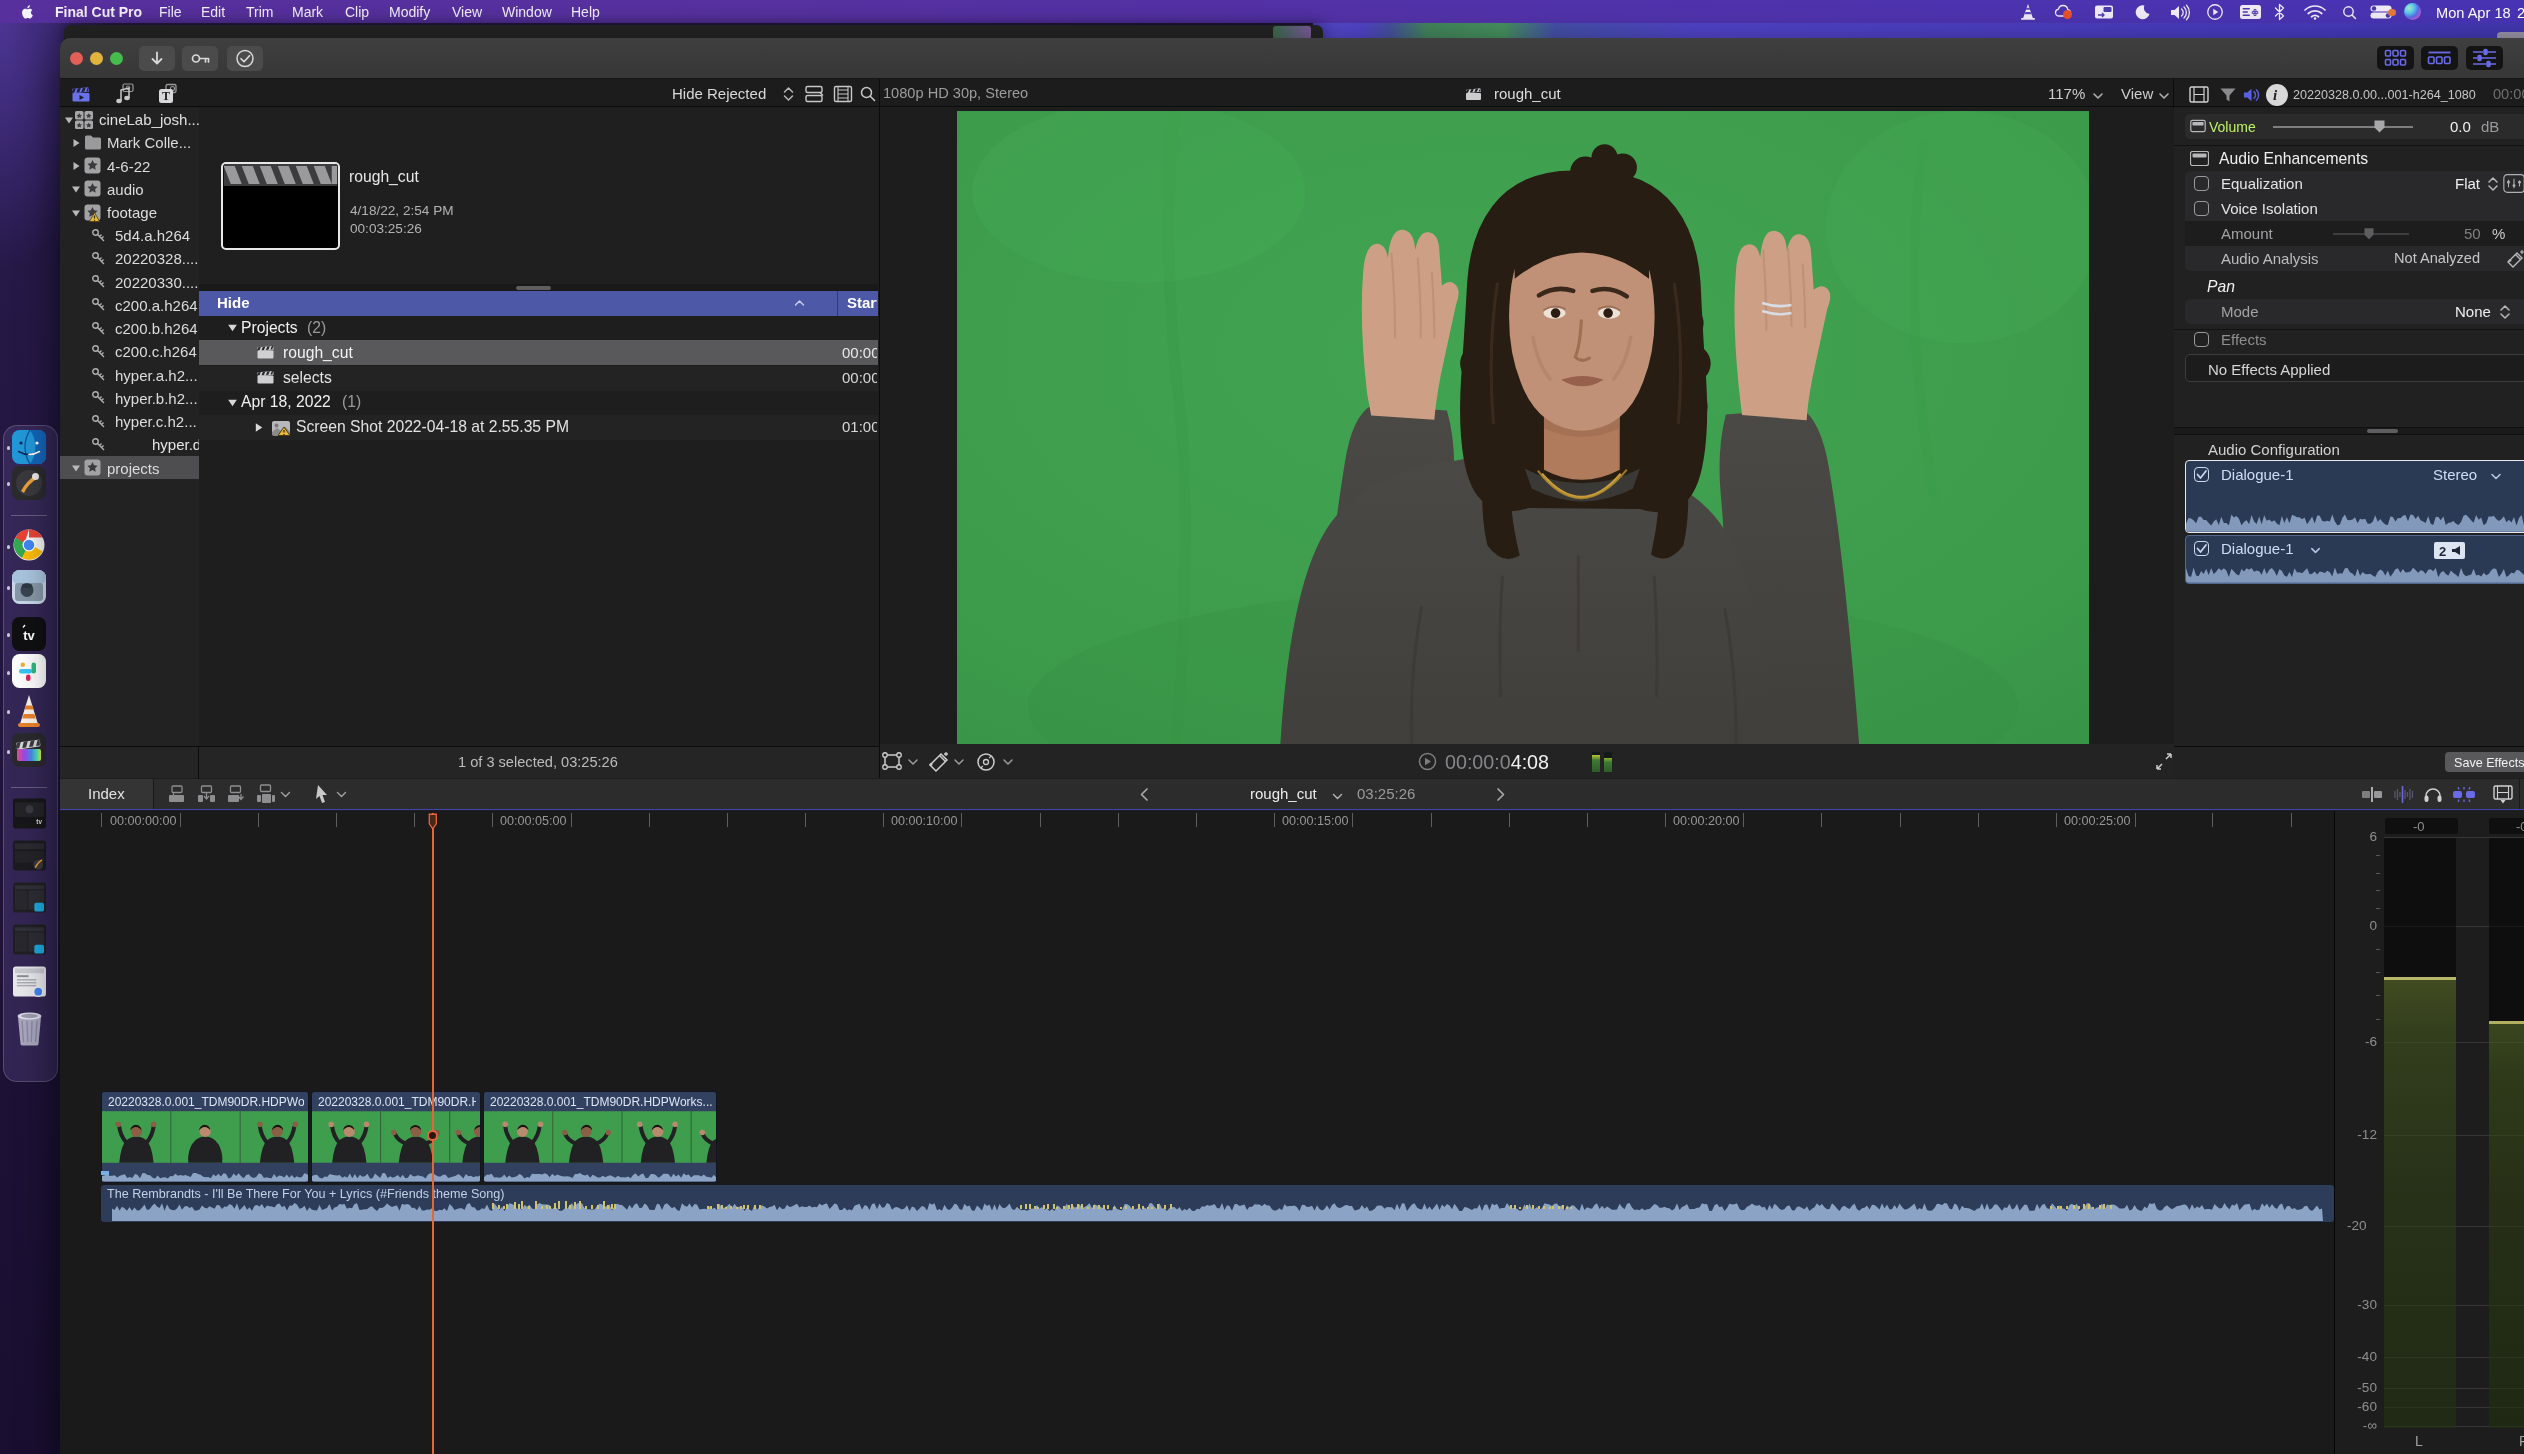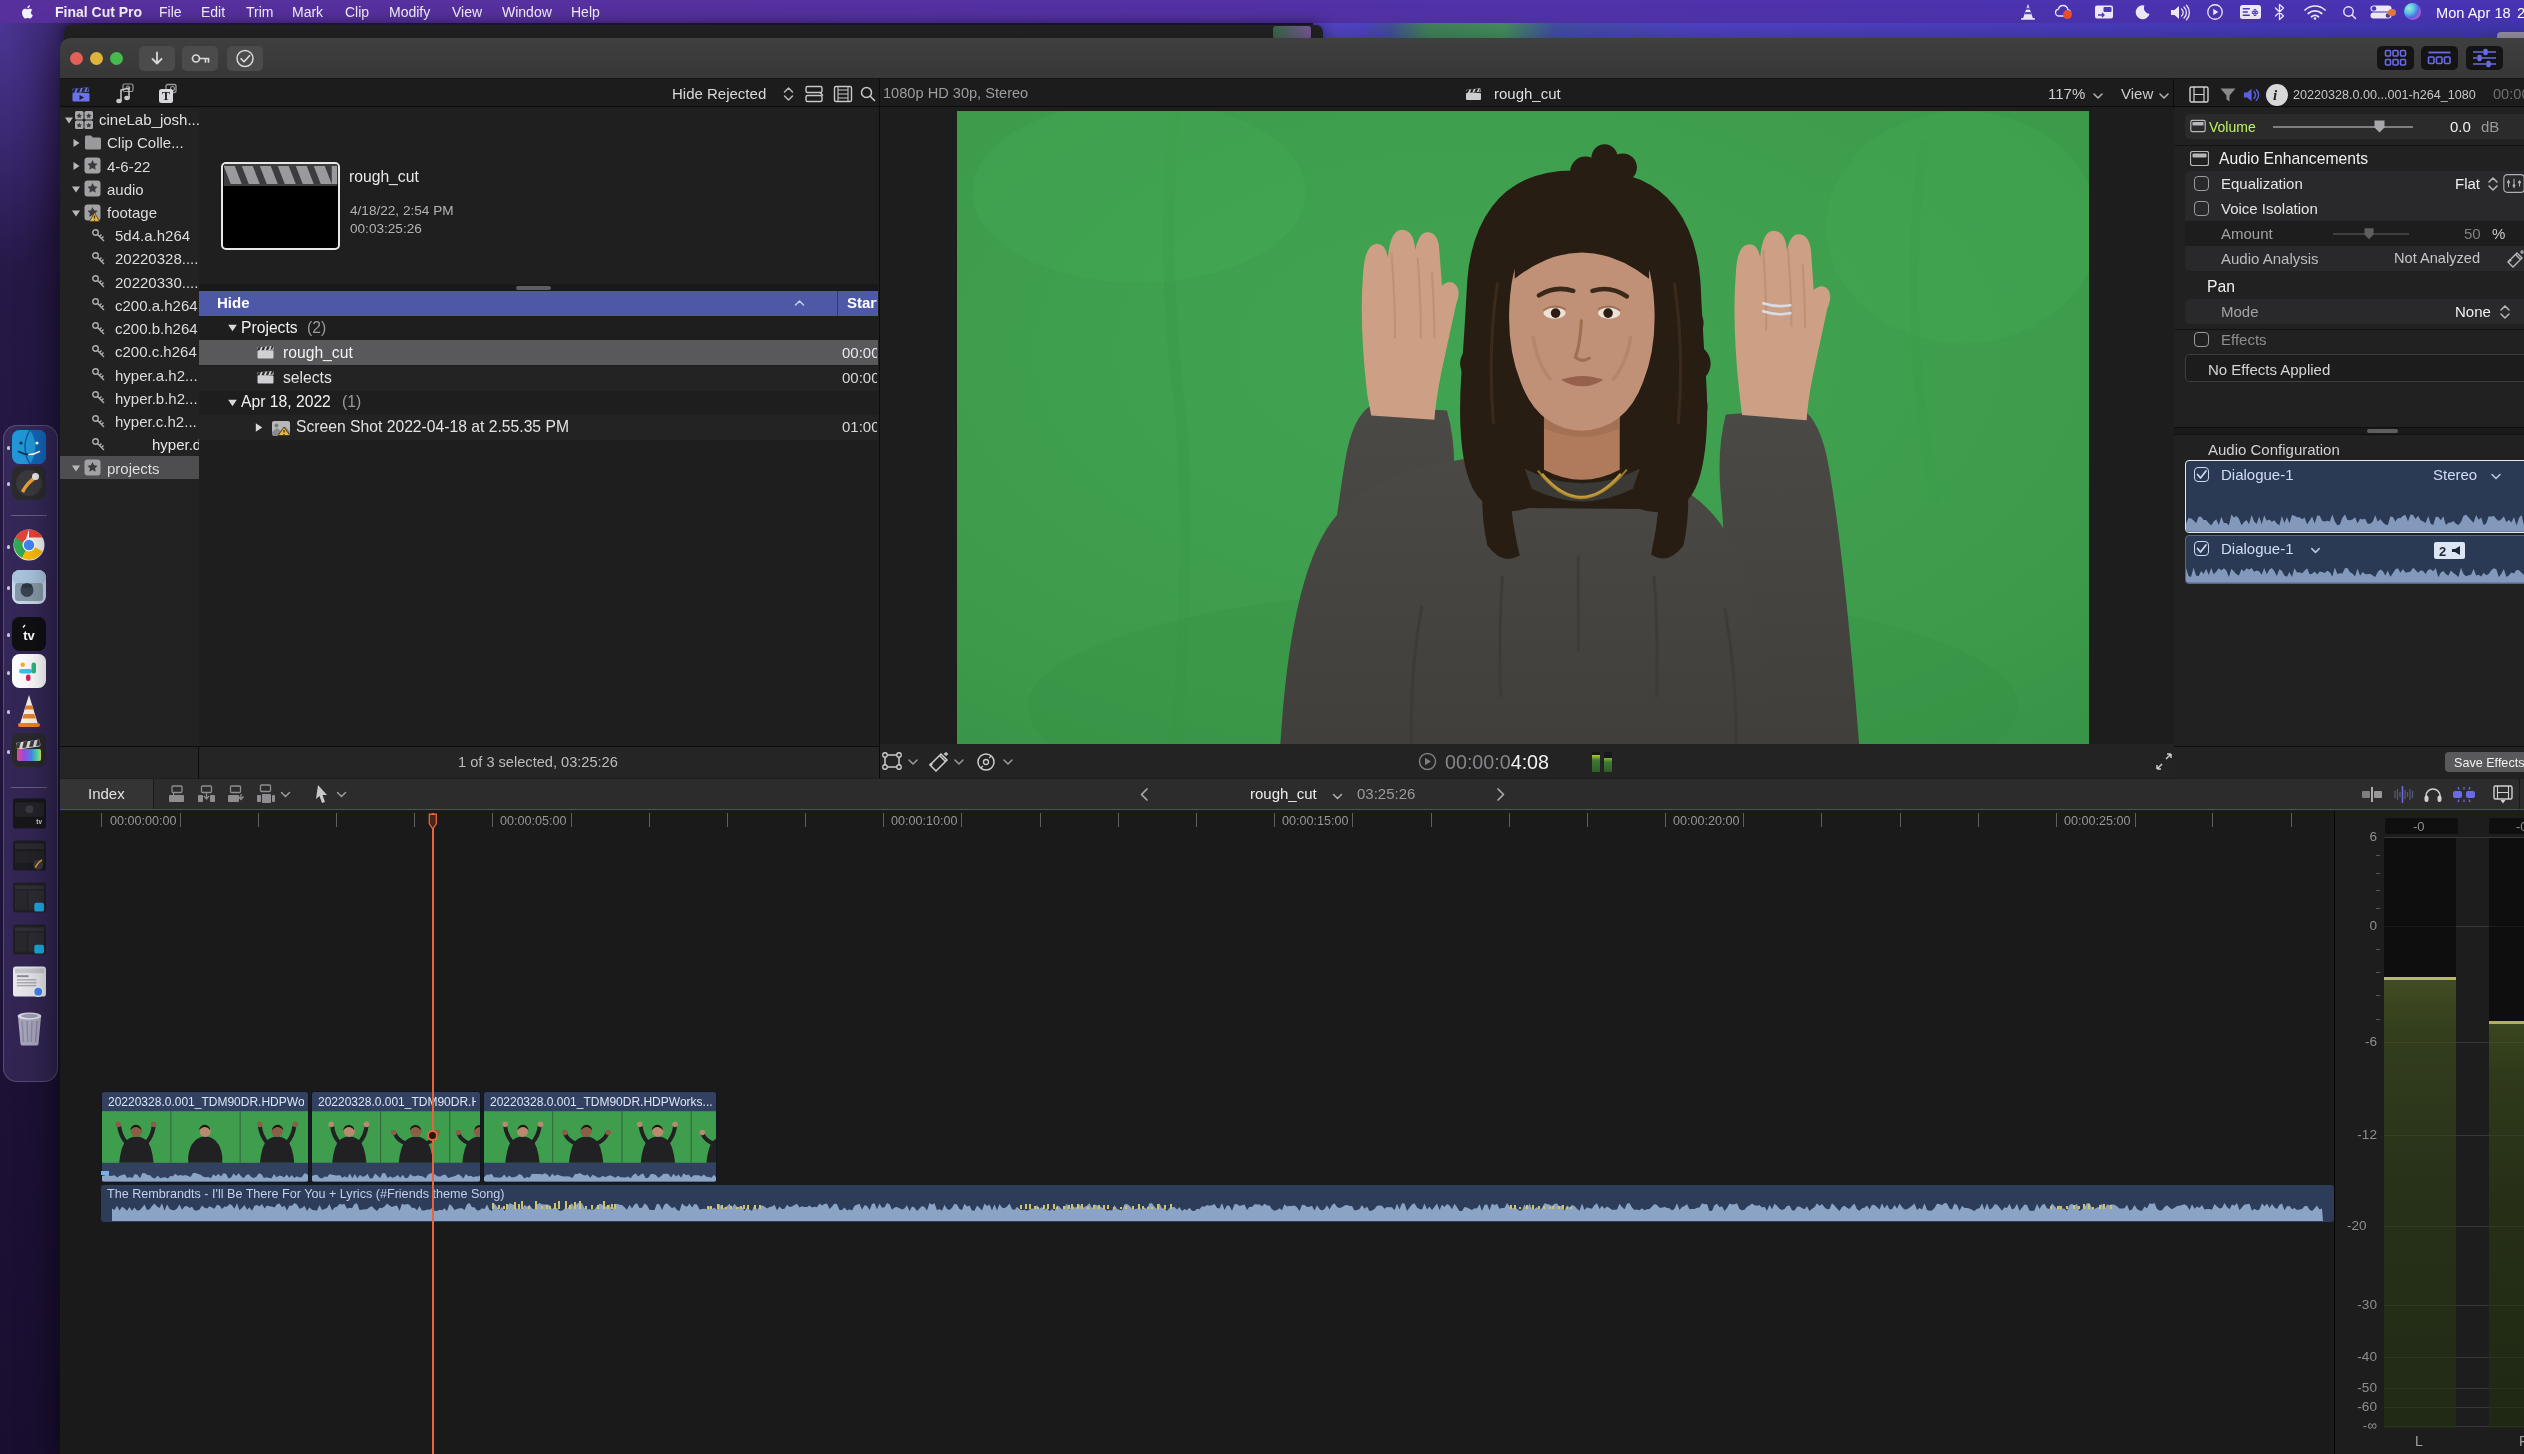--- a/index.html
+++ b/index.html
@@ -367,21 +367,21 @@
       <path d="M29.5 24 l1.7 3.4 3.8.5 -2.7 2.6.6 3.7 -3.4-1.8 -3.4 1.8.6-3.7 -2.7-2.6 3.8-.5z" transform="translate(0,1)"></path>
     </g>
   </svg>
 <div class="abs txt" style="left:99px;top:111px;font-size:15px;color:#e0e0e0;max-width:104px;overflow:hidden;">cineLab_josh...</div>
 <svg class="abs" style="left:70px;top:137px" width="12" height="12" viewBox="0 0 24 24">
     <path d="M7 4 l12 8 -12 8z" fill="#b8b8b8"></path>
   </svg>
 <svg class="abs" style="left:84px;top:135px" width="18" height="15" viewBox="0 0 36 30">
     <path d="M2 4 a3 3 0 0 1 3-3 h9 l4 4 h13 a3 3 0 0 1 3 3 v18 a3 3 0 0 1 -3 3 H5 a3 3 0 0 1 -3-3 z" fill="#9a9a9c"></path>
   </svg>
-<div class="abs txt" style="left:107px;top:134px;font-size:15px;color:#dcdcdc;">Clip Colle...</div>
+<div class="abs txt" style="left:107px;top:134px;font-size:15px;color:#dcdcdc;">Mark Colle...</div>
 <svg class="abs" style="left:70px;top:160px" width="12" height="12" viewBox="0 0 24 24">
     <path d="M7 4 l12 8 -12 8z" fill="#b8b8b8"></path>
   </svg>
 <svg class="abs" style="left:84px;top:157px" width="17" height="17" viewBox="0 0 34 34">
         <rect x="1" y="1" width="32" height="32" rx="6" fill="#a2a2a4"></rect>
         <path d="M17 6 l3.2 6.4 7 1 -5 5 1.2 7 -6.4-3.3 -6.4 3.3 1.2-7 -5-5 7-1z" fill="#3a3a3c"></path>
   </svg>
 <div class="abs txt" style="left:107px;top:158px;font-size:15px;color:#dcdcdc;">4-6-22</div>
 <svg class="abs" style="left:70px;top:183px" width="12" height="12" viewBox="0 0 24 24">
     <path d="M4 7 h16 l-8 12z" fill="#b8b8b8"></path>
@@ -746,21 +746,21 @@
     <path d="M3 3 h20 v14 l-10 10 -10 -10 z" fill="#5e5e60"></path>
   </svg>
 <div class="abs txt" style="left:2464px;top:225px;font-size:15px;color:#808082;">50</div>
 <div class="abs txt" style="left:2492px;top:225px;font-size:15px;color:#cacaca;">%</div>
 <div class="abs txt" style="left:2221px;top:250px;font-size:15px;color:#bcbcbe;">Audio Analysis</div>
 <div class="abs txt" style="left:2394px;top:250px;font-size:14.6px;color:#c6c6c8;">Not Analyzed</div>
 <svg class="abs" style="left:2505px;top:248px" width="22" height="21" viewBox="0 0 44 42">
   <path d="M24 10 l10 10 -18 18 -10 -10 z M21 13 l10 10" stroke="#b8b8ba" stroke-width="2.8" fill="none"></path>
   <path d="M34 4 v8 M30 8 h8 M10 22 v6 M7 25 h6" stroke="#b8b8ba" stroke-width="2.4"></path>
 </svg>
-<div class="abs txt" style="left:2207px;top:278px;font-size:15.7px;color:#f0f0f0;">Pan</div>
+<div class="abs txt" style="left:2207px;top:278px;font-size:15.7px;color:#f0f0f0;font-style:italic;">Pan</div>
 <div class="abs" style="left:2185px;top:299px;width:388px;height:25px;background:#29292b;border-radius:5px;"></div>
 <div class="abs txt" style="left:2221px;top:303px;font-size:15px;color:#a2a2a4;">Mode</div>
 <div class="abs txt" style="left:2455px;top:303px;font-size:15px;color:#f0f0f0;">None</div>
 <svg class="abs" style="left:2499px;top:303px" width="12" height="18" viewBox="0 0 24 36">
     <path d="M4 14 l8-8 8 8 M4 22 l8 8 8-8" stroke="#b8b8b8" stroke-width="3" fill="none" stroke-linecap="round" stroke-linejoin="round"></path>
   </svg>
 <div class="abs" style="left:2174px;top:329px;width:406px;height:1px;background:#121213;"></div>
 <div class="abs" style="left:2194px;top:332px;width:15px;height:15px;border:1.5px solid #9a9a9c;border-radius:4px;"></div>
 <div class="abs txt" style="left:2221px;top:331px;font-size:15px;color:#8e8e90;">Effects</div>
 <div class="abs" style="left:2185px;top:354px;width:388px;height:28px;background:#1c1c1d;border:1.5px solid #3c3c3e;border-radius:5px;"></div>

